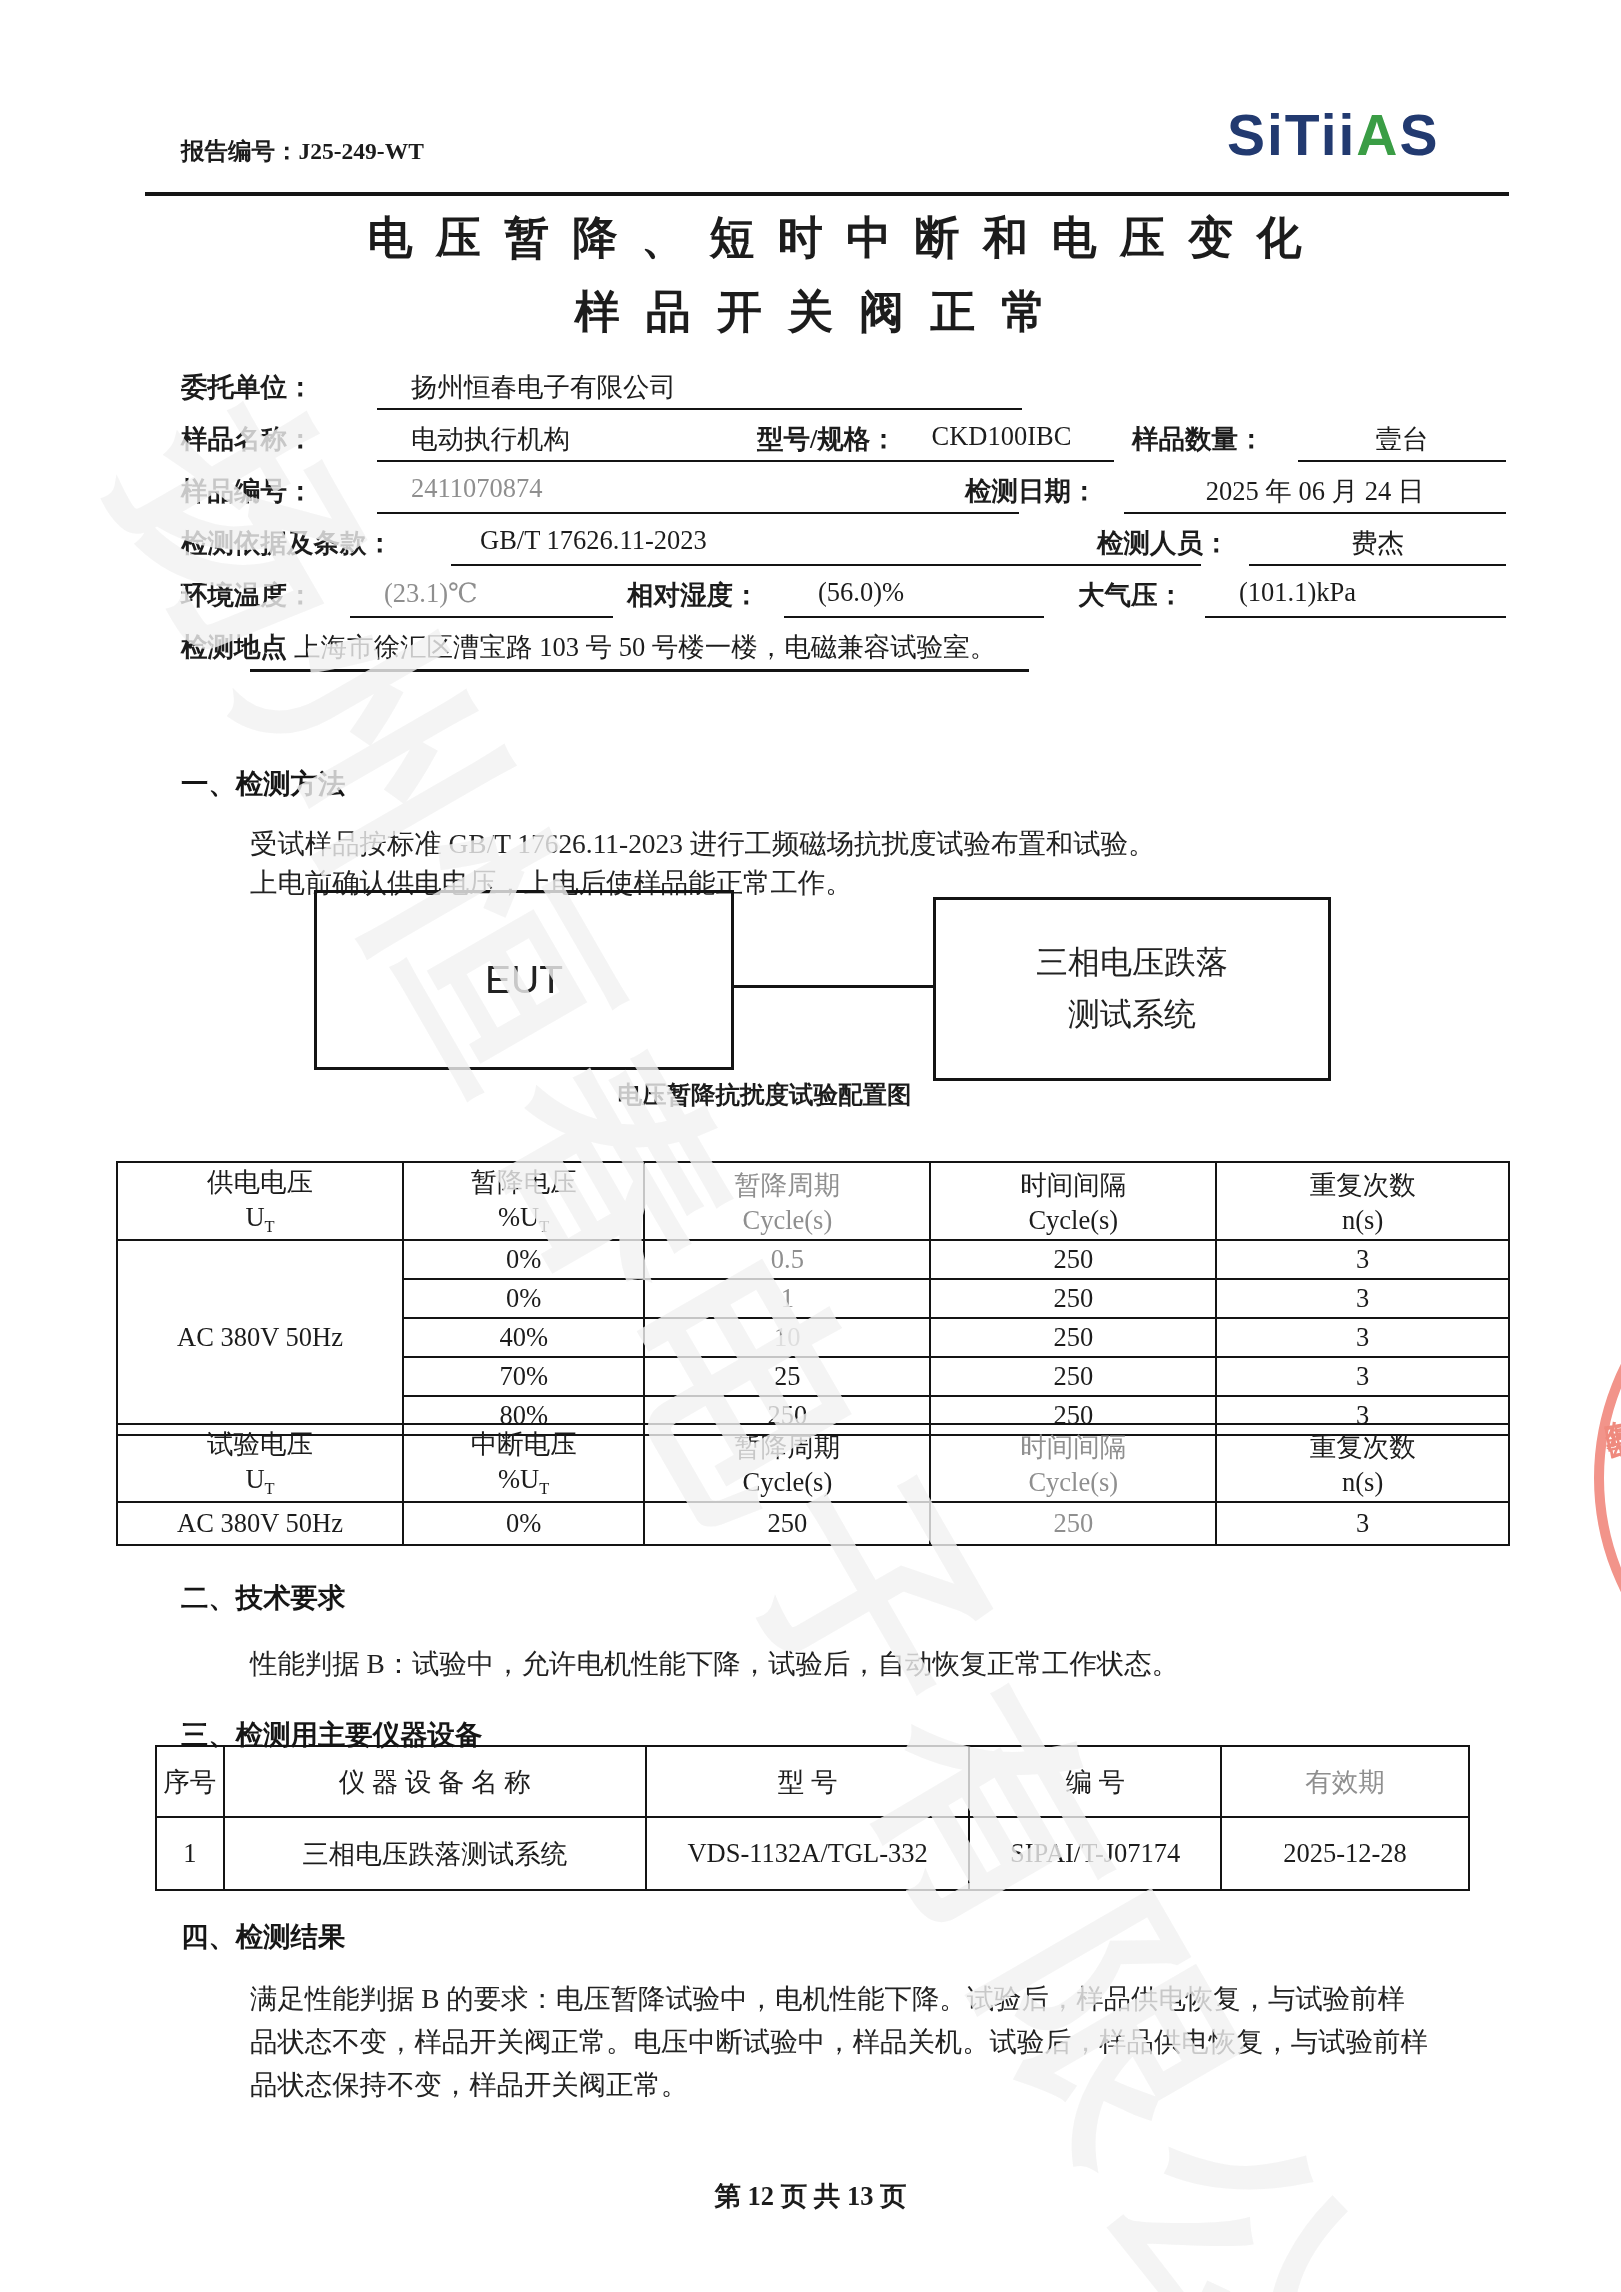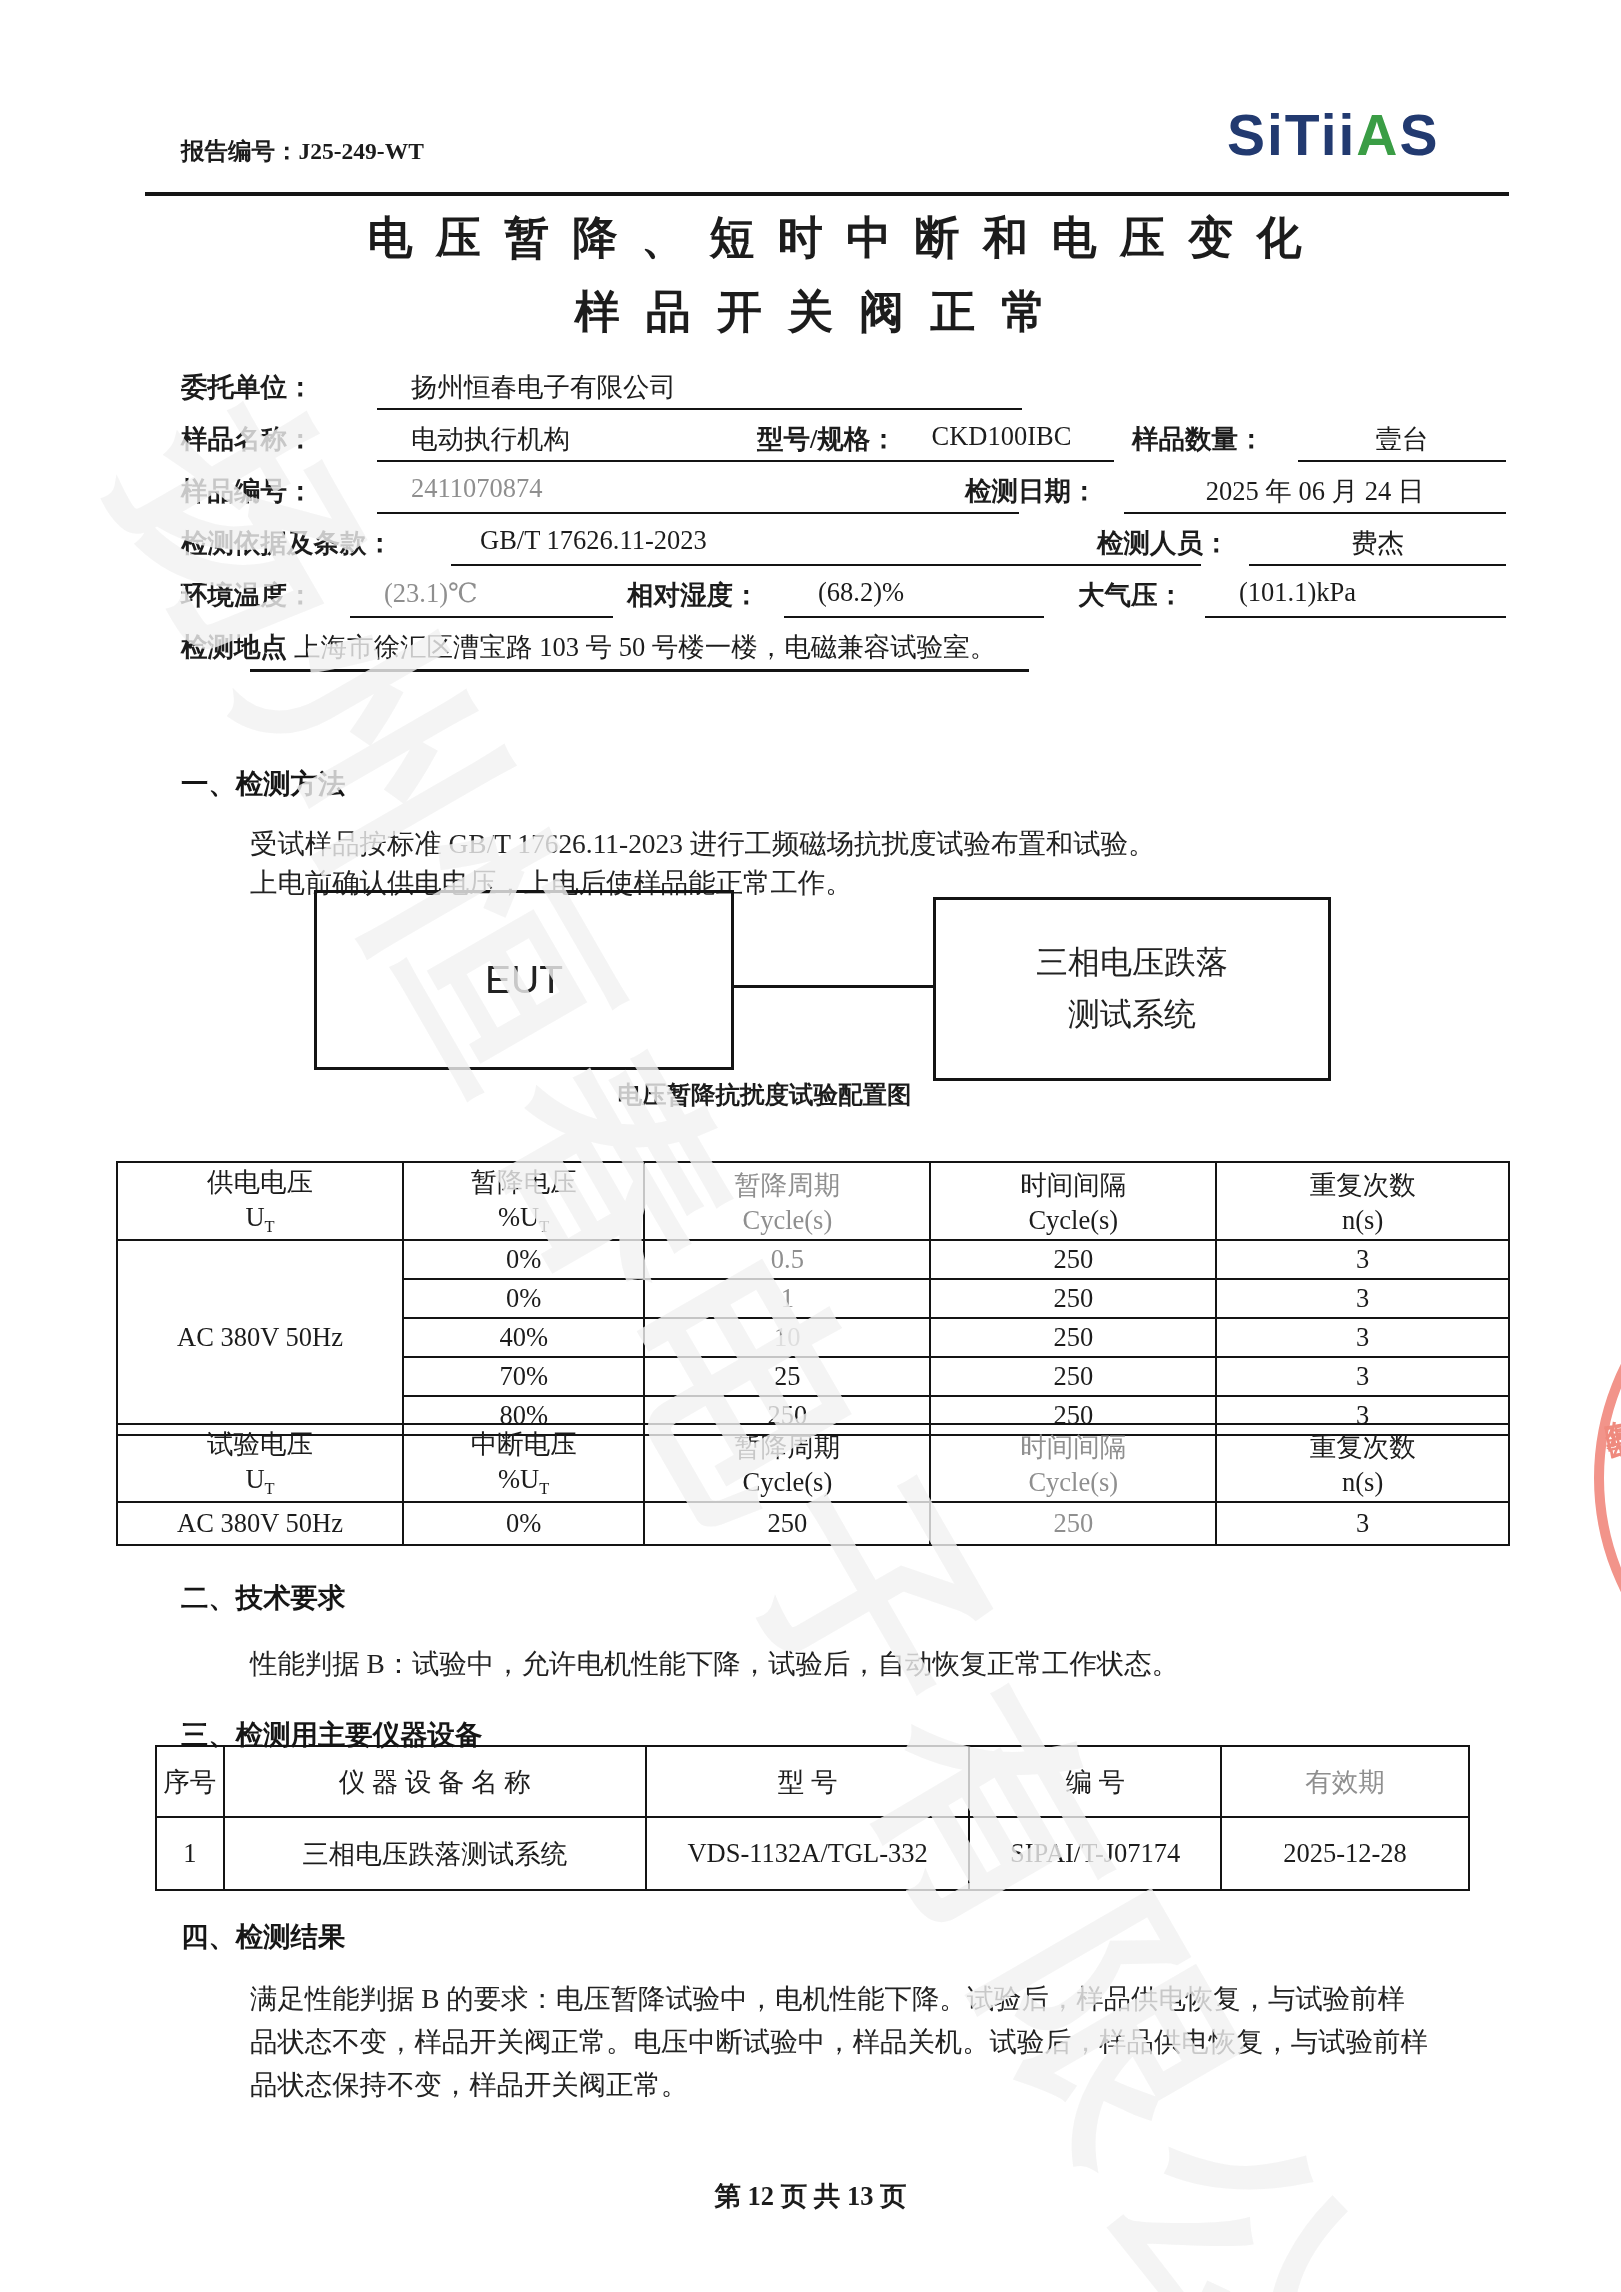--- a/index.html
+++ b/index.html
@@ -115,21 +115,21 @@
     <div class="frow">
       <span class="flabel" style="left:0">检测依据及条款：</span>
       <span class="fvalue" style="left:270px;width:750px;padding-left:29px;">GB/T 17626.11-2023</span>
       <span class="flabel" style="left:916px;">检测人员：</span>
       <span class="fvalue ctr" style="left:1068px;width:257px;">费杰</span>
     </div>
     <div class="frow">
       <span class="flabel" style="left:0">环境温度：</span>
       <span class="fvalue muted" style="left:169px;width:263px;padding-left:34px;">(23.1)℃</span>
       <span class="flabel" style="left:446px;">相对湿度：</span>
-      <span class="fvalue" style="left:603px;width:260px;padding-left:34px;">(68.2)%</span>
+      <span class="fvalue" style="left:603px;width:260px;padding-left:34px;">(56.0)%</span>
       <span class="flabel" style="left:897px;">大气压：</span>
       <span class="fvalue" style="left:1024px;width:301px;padding-left:34px;">(101.1)kPa</span>
     </div>
     <div class="frow">
       <span class="flabel" style="left:0">检测地点</span>
       <span class="fvalue nline" style="left:69px;width:1098px;padding-left:44px;">上海市徐汇区漕宝路 103 号 50 号楼一楼，电磁兼容试验室。</span>
       <span class="uline6"></span>
     </div>
   </div>
 

